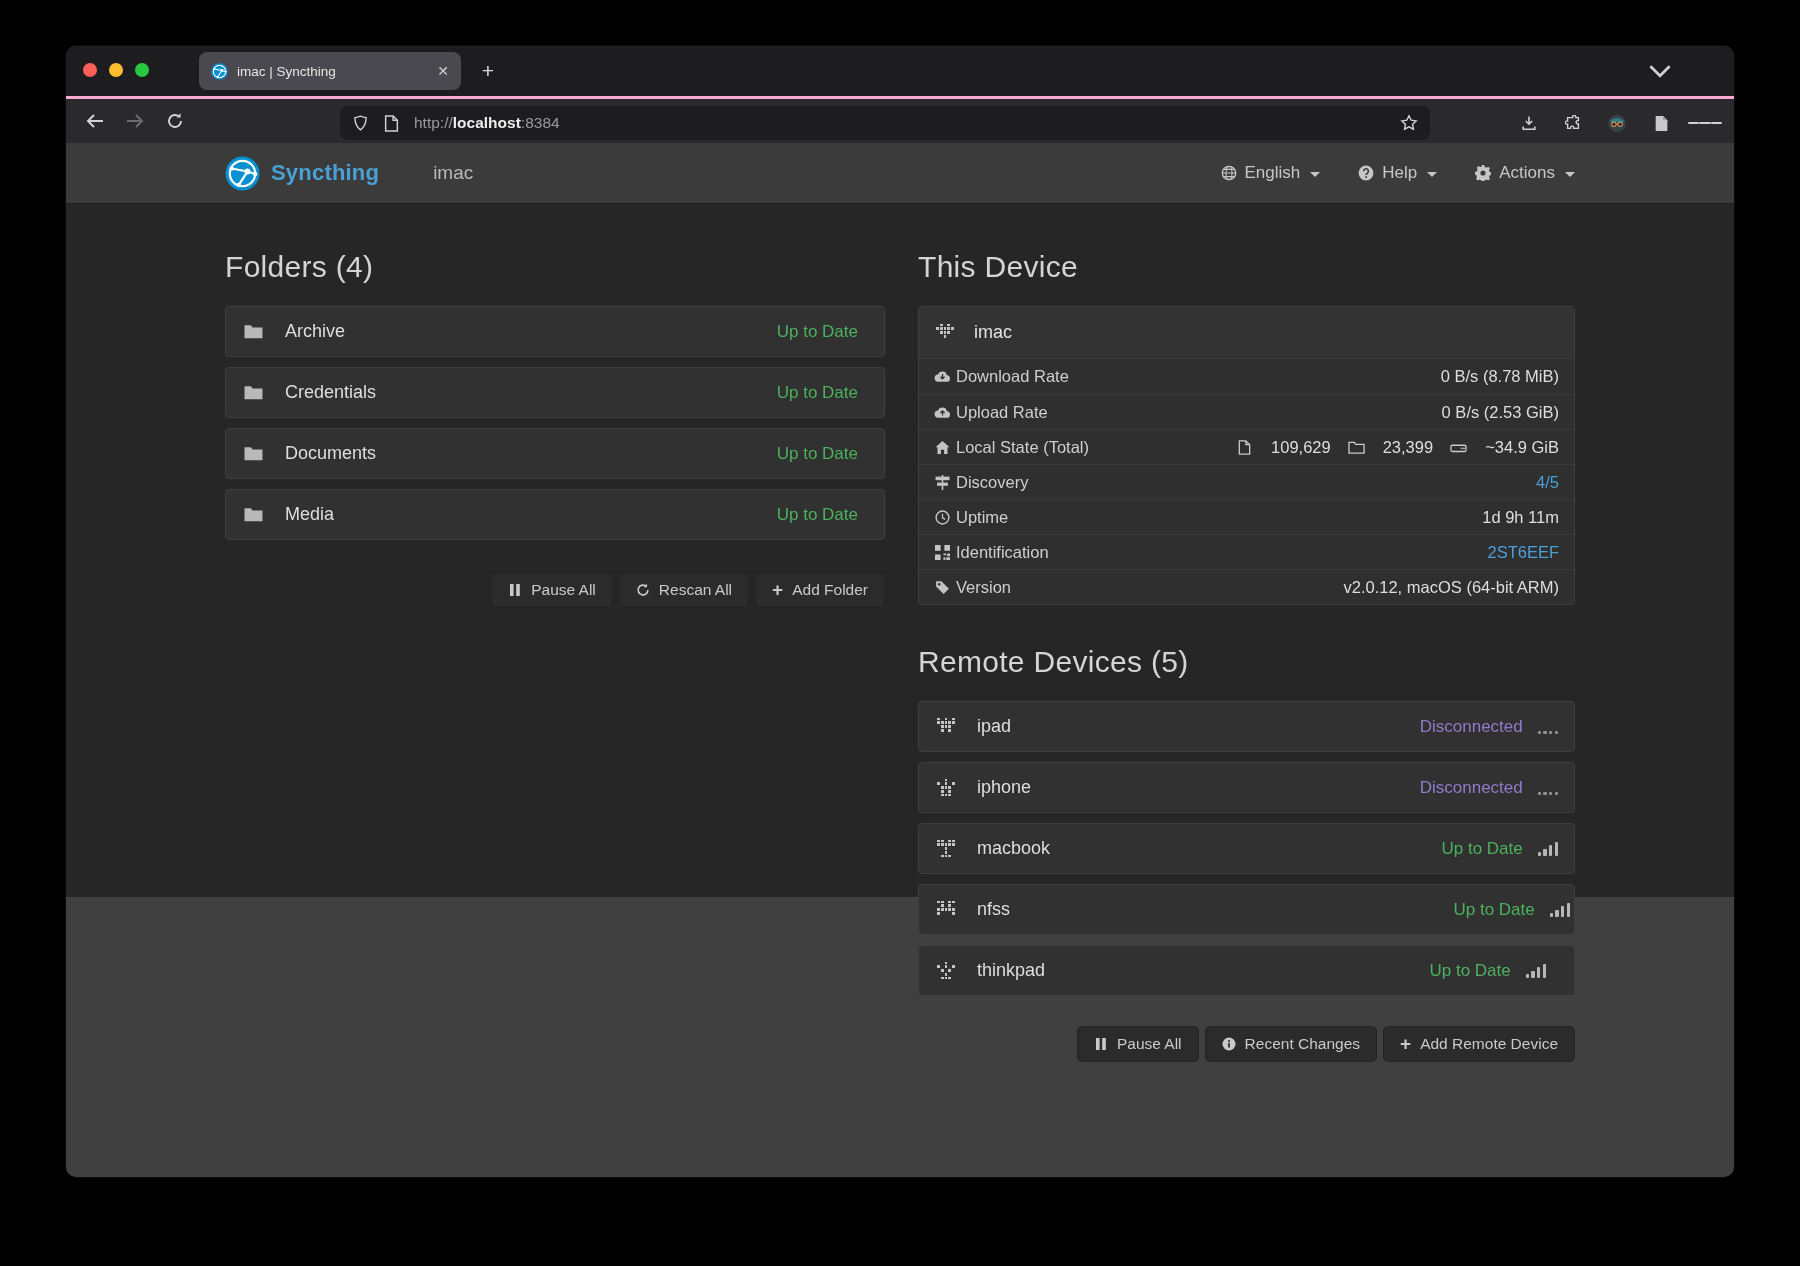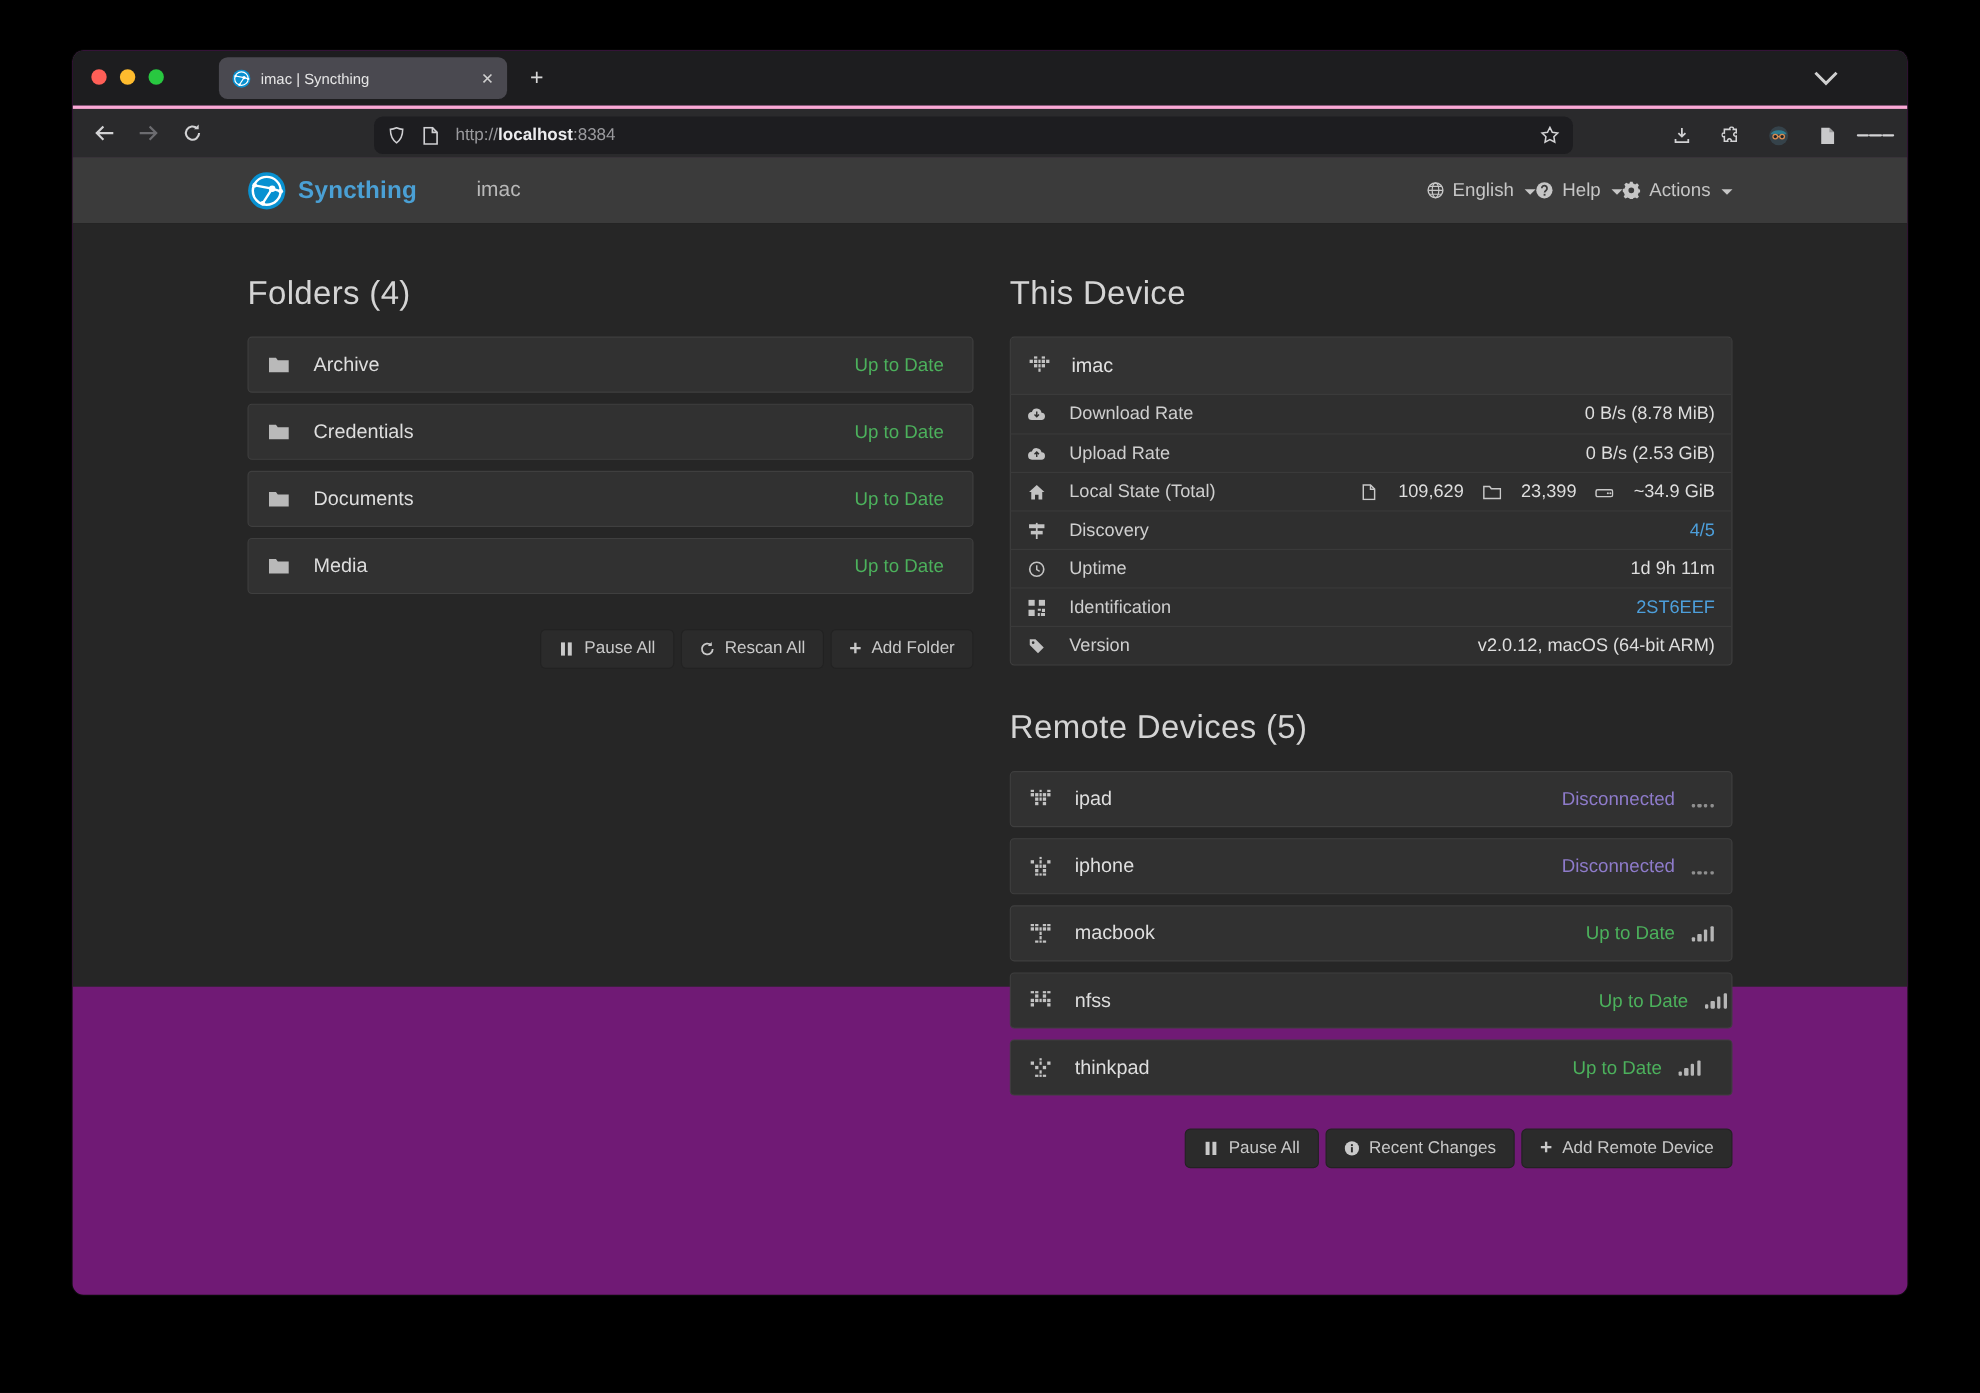--- a/index.html
+++ b/index.html
@@ -1,21 +1,21 @@
 <!DOCTYPE html>
 <html style="--brand-blue: #4aa0d5; --status-green: #4cb15c; --status-purple: #8e7bca; --link-blue: #4d9fdb; --header-bg: #3b3b3b; --page-bg: #262626; --panel-bg: #2f2f2f; --row-bg: #313131;"><head>
 <meta charset="utf-8">
 <style>
   * { margin:0; padding:0; box-sizing:border-box; }
   html,body { width:1800px; height:1266px; background:#000; overflow:hidden;
               font-family:"Liberation Sans", sans-serif; }
 
   
   .window { position:absolute; left:66px; top:46px; width:1668px; height:1131px;
-            border-radius:10px; overflow:hidden; background:#701a75;
+            border-radius:10px; overflow:hidden; background:#404040;
             box-shadow:0 0 0 1px #0b0b0b; }
 
   
   .tabstrip { position:relative; height:50px; background:#1d1d1f; }
   .traffic { position:absolute; left:17px; top:17px; display:flex; gap:12px; }
   .traffic i { width:14px; height:14px; border-radius:50%; display:block; }
   .tl-red{background:#ff5f57} .tl-yellow{background:#febc2e} .tl-green{background:#28c840}
   .tab { position:absolute; left:133px; top:6px; width:262px; height:38px; background:#4a4950;
          border-radius:8px; display:flex; align-items:center; padding:0 12px; }
   .tab .favicon { width:17px; height:17px; flex:0 0 auto; }
@@ -43,21 +43,21 @@
   .nav-right .navbtn { width:34px; height:34px; }
   .hamburger i { display:block; width:16px; height:2px; background:#d2d2d4; margin:3px 0; border-radius:1px; }
 
   
   .page { position:relative; height:754px; background:var(--page-bg,#262626); }
   .syheader { height:61px; background:var(--header-bg,#3b3b3b); border-bottom:1px solid #1c1c1c; }
   .syheader .inner { width:1350px; margin:0 auto; height:100%; display:flex; align-items:center; }
   .brand-logo { width:35px; height:35px; }
   .brand { margin-left:11px; font-size:22px; font-weight:700; color:var(--brand-blue,#4aa0d5); letter-spacing:.2px; }
   .page-title { margin-left:54px; font-size:19px; color:#b9b9b9; }
-  .menus { margin-left:auto; display:flex; }
+  .menus { margin-left:auto; display:flex; gap:38px; }
   .menu { display:flex; align-items:center; gap:8px; color:#c6c6c6; font-size:17px; }
   .menu .m-icon { width:16px; height:16px; }
   .caret { width:0; height:0; border-left:5px solid transparent; border-right:5px solid transparent;
            border-top:5px solid #c6c6c6; margin-left:2px; margin-top:2px; }
 
   .content { width:1350px; margin:0 auto; display:flex; gap:33px; }
   .col-left  { width:660px; }
   .col-right { width:657px; }
   h2 { font-size:30px; font-weight:400; color:#d4d4d4; margin:46px 0 22px; letter-spacing:.3px; }
 
@@ -84,21 +84,21 @@
   .btn .b-icon { width:14px; height:14px; }
   .btn .b-plus { font-size:19px; font-weight:700; line-height:1; margin-top:-2px; }
 
   .panel { background:var(--panel-bg,#2f2f2f); border:1px solid #3f3f3f; border-radius:4px; overflow:hidden; }
   .panel-head { height:52px; display:flex; align-items:center; padding:0 17px; background:#333;
                 border-bottom:1px solid #3c3c3c; }
   .panel-head .name { margin-left:20px; font-size:18px; color:#e2e2e2; }
   .stat { height:35px; display:flex; align-items:center; padding:0 15px; font-size:16.5px; }
   .stat + .stat { border-top:1px solid #3a3a3a; }
   .stat .s-icon { width:17px; height:15px; color:#c3c3c3; flex:0 0 auto; }
-  .stat .lbl { color:#cfcfcf; margin-left:21px; }
+  .stat .lbl { color:#cfcfcf; margin-left:5px; }
   .stat .val { margin-left:auto; color:#dedede; }
   .val.green { color:var(--status-green,#4cb15c); }
   .val.blue  { color:var(--link-blue,#4d9fdb); }
   .val-group { margin-left:auto; display:flex; gap:17px; }
   .val-group .vg { display:flex; align-items:center; gap:18px; color:#dedede; }
   .val-group .s-icon { color:#c9c9c9; }
 
   .identicon { display:grid; grid-template-columns:repeat(5,2.8px); grid-auto-rows:2.8px; gap:1px;
                color:#c3c3c3; flex:0 0 auto; }
   .identicon i { display:block; }

